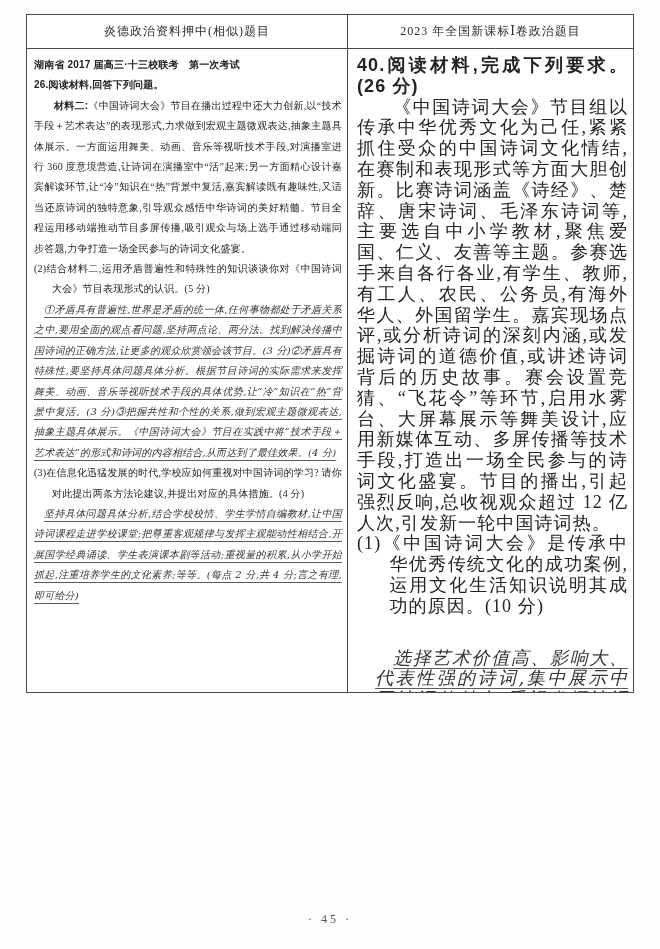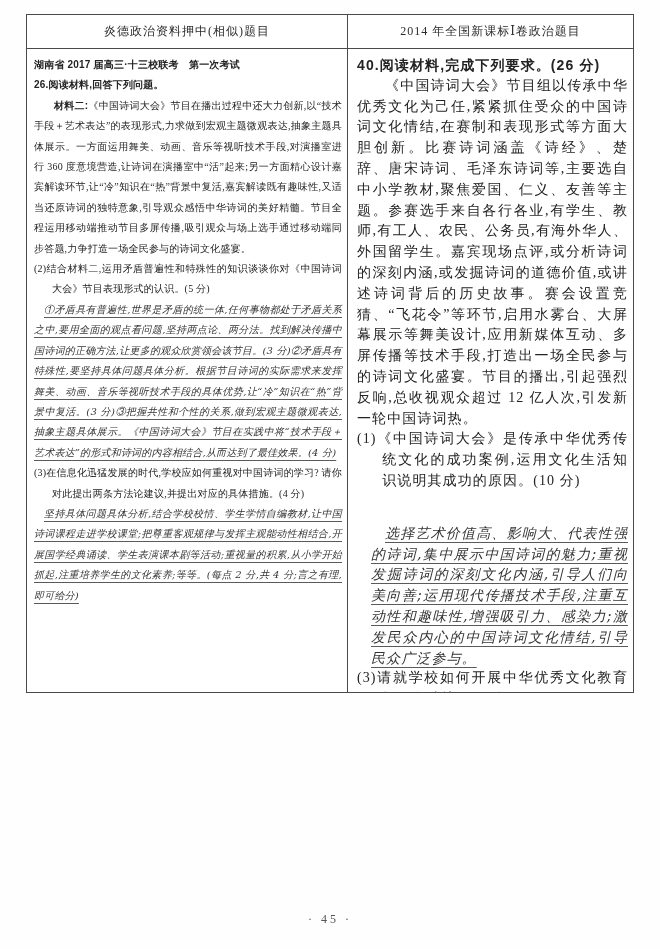--- a/index.html
+++ b/index.html
@@ -40,21 +40,21 @@
     letter-spacing: 1px;
     color: #2b2b2b;
   }
   .div-r { border-right: 1.2px solid #4a4a4a; }
   .body-cell {
     padding: 6px 5px 0 7px;
     text-align: justify;
     text-justify: inter-ideograph;
   }
   .left-col  { font-size: 10px; line-height: 20.4px; letter-spacing: 0.2px; }
-  .right-col { font-size: 14px; line-height: 20.8px; letter-spacing: 1.1px; padding-left: 9px; }
+  .right-col { font-size: 18px; line-height: 20.8px; letter-spacing: 1.1px; padding-left: 9px; }
   .hei { font-family: "Liberation Sans", "DejaVu Sans", sans-serif; font-weight: bold; }
   p, .blk { margin: 0; padding: 0; }
   .material { text-indent: 2em; }
   .hang { padding-left: 1.8em; text-indent: -1.8em; }
   .answer {
     font-style: italic;
     font-family: "DejaVu Serif", serif;
     color: #343434;
     text-indent: 1em;
     text-decoration: underline;
@@ -77,21 +77,21 @@
 <body>
 
 <div class="page">
 
   <div class="sheet">
 
     <div class="cell hdr div-r">
       <span>炎德政治资料押中(相似)题目</span>
     </div>
     <div class="cell hdr">
-      <span>2014 年全国新课标Ⅰ卷政治题目</span>
+      <span>2023 年全国新课标Ⅰ卷政治题目</span>
     </div>
 
     <div class="cell body-cell left-col div-r">
       <div class="blk hei">湖南省 2017 届高三·十三校联考　第一次考试</div>
       <div class="blk hei"><span>26.</span><span>阅读材料,回答下列问题。</span></div>
       <p class="material"><span class="hei">材料二:</span><span>《中国诗词大会》节目在播出过程中还大力创新,以“技术手段＋艺术表达”的表现形式,力求做到宏观主题微观表达,抽象主题具体展示。一方面运用舞美、动画、音乐等视听技术手段,对演播室进行 360 度意境营造,让诗词在演播室中“活”起来;另一方面精心设计嘉宾解读环节,让“冷”知识在“热”背景中复活,嘉宾解读既有趣味性,又适当还原诗词的独特意象,引导观众感悟中华诗词的美好精髓。节目全程运用移动端推动节目多屏传播,吸引观众与场上选手通过移动端同步答题,力争打造一场全民参与的诗词文化盛宴。</span></p>
       <div class="blk hang"><span>(2)</span><span>结合材料二,运用矛盾普遍性和特殊性的知识谈谈你对《中国诗词大会》节目表现形式的认识。(5 分)</span></div>
       <div class="blk answer">①矛盾具有普遍性,世界是矛盾的统一体,任何事物都处于矛盾关系之中,要用全面的观点看问题,坚持两点论、两分法。找到解决传播中国诗词的正确方法,让更多的观众欣赏领会该节目。(3 分)②矛盾具有特殊性,要坚持具体问题具体分析。根据节目诗词的实际需求来发挥舞美、动画、音乐等视听技术手段的具体优势,让“冷”知识在“热”背景中复活。(3 分)③把握共性和个性的关系,做到宏观主题微观表达,抽象主题具体展示。《中国诗词大会》节目在实践中将“技术手段＋艺术表达”的形式和诗词的内容相结合,从而达到了最佳效果。(4 分)</div>
       <div class="blk hang"><span>(3)</span><span>在信息化迅猛发展的时代,学校应如何重视对中国诗词的学习? 请你对此提出两条方法论建议,并提出对应的具体措施。(4 分)</span></div>
       <div class="blk answer">坚持具体问题具体分析,结合学校校情、学生学情自编教材,让中国诗词课程走进学校课堂;把尊重客观规律与发挥主观能动性相结合,开展国学经典诵读、学生表演课本剧等活动;重视量的积累,从小学开始抓起,注重培养学生的文化素养;等等。(每点 2 分,共 4 分;言之有理,即可给分)</div>

